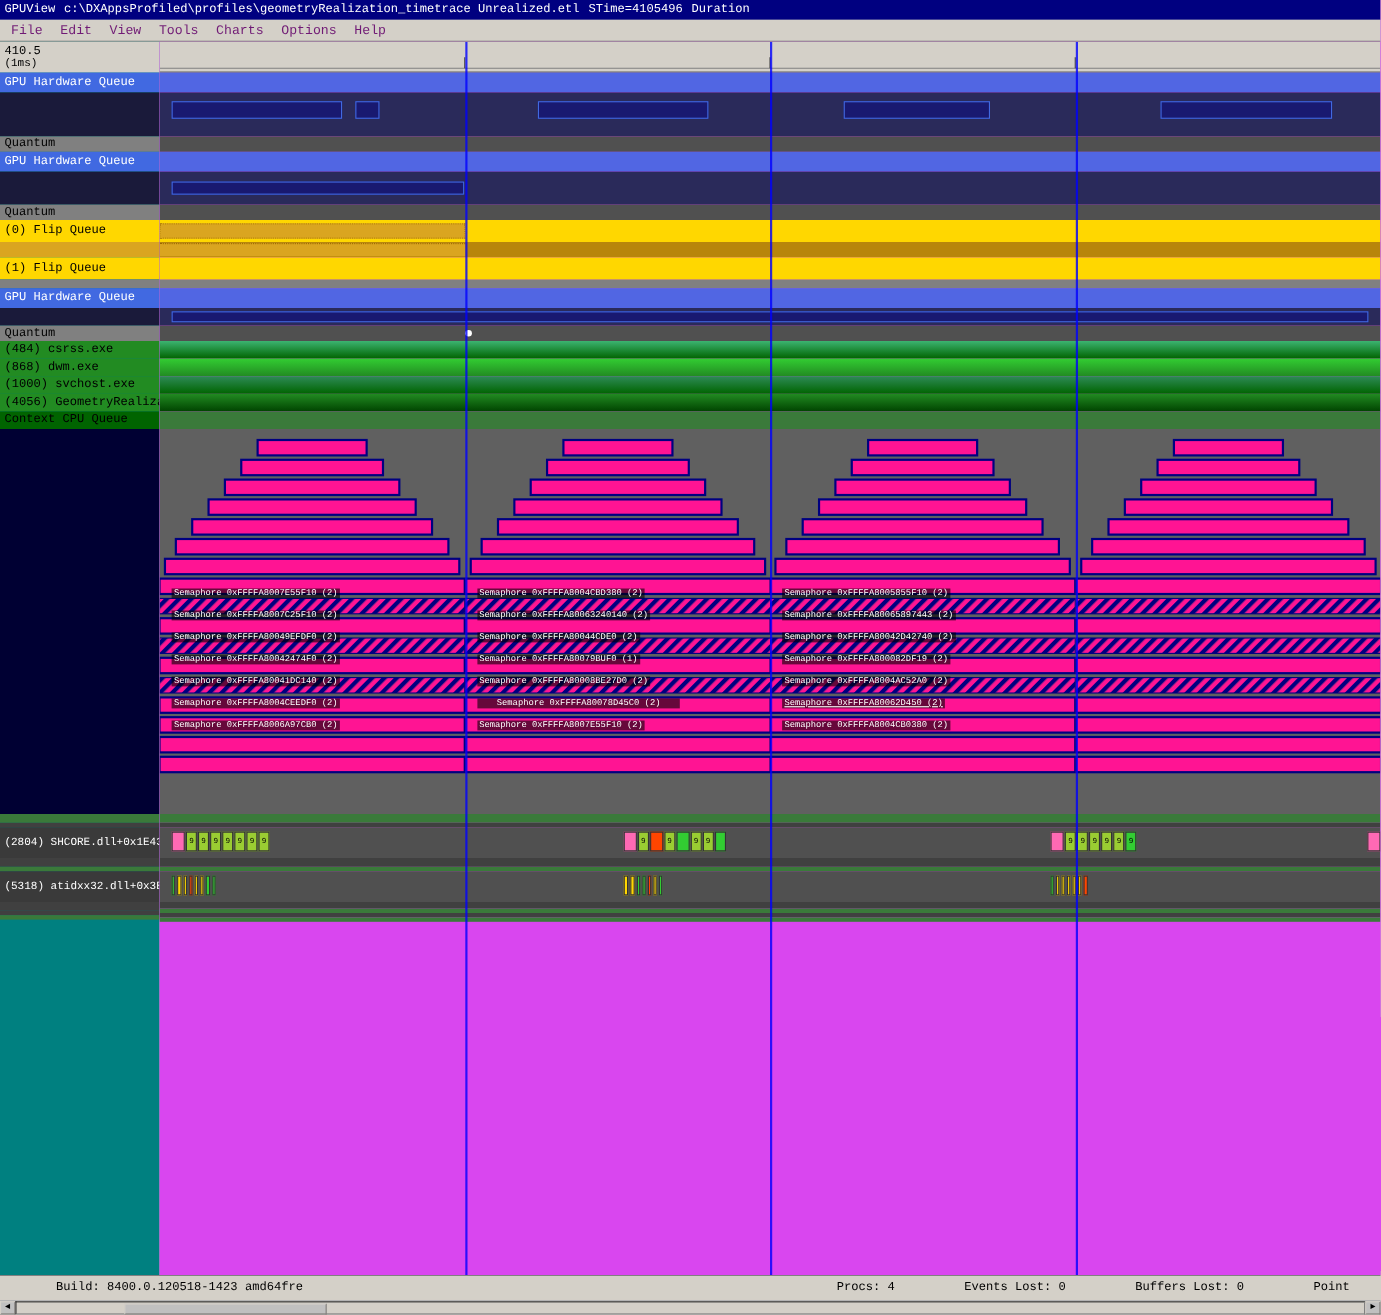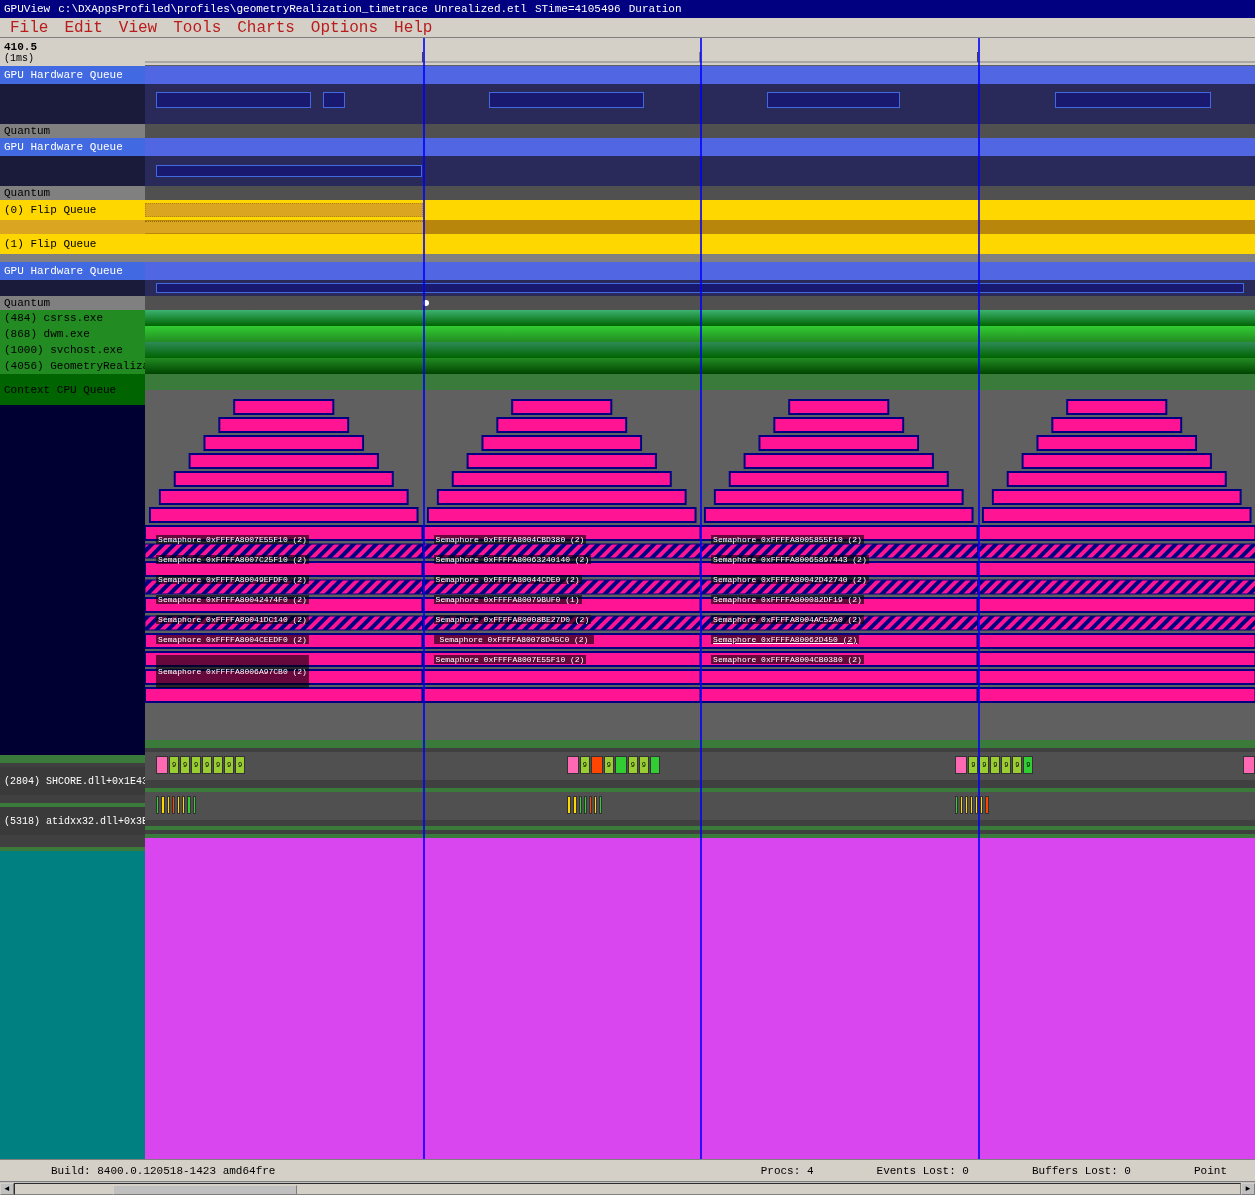--- a/index.html
+++ b/index.html
@@ -28,22 +28,22 @@
       background: #d4d0c8;
       border-bottom: 1px solid #808080;
       height: 20px;
       display: flex;
       align-items: center;
       padding: 0 2px;
     }
     .menu-item {
       padding: 2px 8px;
       cursor: pointer;
-      font-size: 16px;
-      color: #b91c1c;
+      font-size: 12px;
+      color: #701a75;
     }
 
     
     #main {
       display: flex;
       height: calc(1195px - 18px - 20px - 22px);
       position: relative;
     }
 
     
@@ -114,21 +114,21 @@
       color: black;
     }
 
     .process-label {
       height: 16px;
       background: #228B22;
       color: black;
     }
 
     .context-label {
-      height: 31px;
+      height: 16px;
       background: #006400;
       color: black;
     }
 
     
     .chart-row {
       position: relative;
       overflow: hidden;
     }
 
@@ -227,21 +227,21 @@
   <span class="menu-item">Charts</span>
   <span class="menu-item">Options</span>
   <span class="menu-item">Help</span>
 </div>
 
 <div id="main" style="display:flex; flex-direction:row; height:1133px; position:relative;">
 
   <div id="labels" style="width:145px; flex-shrink:0; display:flex; flex-direction:column; background:#008080;">
 
     <div class="label-row" style="height:28px; background:#d4d0c8; flex-direction:column; align-items:flex-start; justify-content:center;">
-      <span style="font-weight:bold; font-size:11px;">410.5</span>
+      <span style="font-weight:normal; font-size:11px;">410.5</span>
       <span style="font-size:10px;">(1ms)</span>
     </div>
 
     <div class="label-row gpu-hw-label">
       <span>GPU Hardware Queue</span>
     </div>
 
     <div style="height:40px; background:#1a1a3a;"></div>
 
     <div class="label-row quantum-label">
@@ -414,21 +414,21 @@
           </pattern>
         </defs>
       </svg>
 
       <div style="position:absolute; left:1%; top:145px; font-size:8px; color:white; background:rgba(0,0,0,0.6); padding:0 2px; white-space:nowrap;">Semaphore 0xFFFFA8007E55F10 (2)</div>
       <div style="position:absolute; left:1%; top:165px; font-size:8px; color:white; background:rgba(0,0,0,0.6); padding:0 2px; white-space:nowrap;">Semaphore 0xFFFFA8007C25F10 (2)</div>
       <div style="position:absolute; left:1%; top:185px; font-size:8px; color:white; background:rgba(0,0,0,0.6); padding:0 2px; white-space:nowrap;">Semaphore 0xFFFFA80049EFDF0 (2)</div>
       <div style="position:absolute; left:1%; top:205px; font-size:8px; color:white; background:rgba(0,0,0,0.6); padding:0 2px; white-space:nowrap;">Semaphore 0xFFFFA80042474F0 (2)</div>
       <div style="position:absolute; left:1%; top:225px; font-size:8px; color:white; background:rgba(0,0,0,0.6); padding:0 2px; white-space:nowrap;">Semaphore 0xFFFFA80041DC140 (2)</div>
       <div style="position:absolute; left:1%; top:245px; font-size:8px; color:white; background:rgba(0,0,0,0.6); padding:0 2px; white-space:nowrap;">Semaphore 0xFFFFA8004CEEDF0 (2)</div>
-      <div style="position:absolute; left:1%; top:265px; font-size:8px; color:white; background:rgba(0,0,0,0.6); padding:12px 2px; white-space:nowrap;">Semaphore 0xFFFFA8006A97CB0 (2)</div>
+      <div style="position:absolute; left:1%; top:265px; font-size:8px; color:white; background:rgba(0,0,0,0.6); padding:0 2px; white-space:nowrap;">Semaphore 0xFFFFA8006A97CB0 (2)</div>
 
       <svg style="position:absolute; left:25%; top:0; width:25%; height:100%;" viewBox="0 0 280 350" preserveAspectRatio="none">
         <rect x="90" y="10" width="100" height="14" fill="#FF1493" stroke="#000080" stroke-width="2"></rect>
         <rect x="75" y="28" width="130" height="14" fill="#FF1493" stroke="#000080" stroke-width="2"></rect>
         <rect x="60" y="46" width="160" height="14" fill="#FF1493" stroke="#000080" stroke-width="2"></rect>
         <rect x="45" y="64" width="190" height="14" fill="#FF1493" stroke="#000080" stroke-width="2"></rect>
         <rect x="30" y="82" width="220" height="14" fill="#FF1493" stroke="#000080" stroke-width="2"></rect>
         <rect x="15" y="100" width="250" height="14" fill="#FF1493" stroke="#000080" stroke-width="2"></rect>
         <rect x="5" y="118" width="270" height="14" fill="#FF1493" stroke="#000080" stroke-width="2"></rect>
         <rect x="0" y="136" width="280" height="14" fill="#FF1493" stroke="#000080" stroke-width="2"></rect>
@@ -447,21 +447,21 @@
             <rect x="4" width="4" height="8" fill="#FF1493"></rect>
           </pattern>
         </defs>
       </svg>
 
       <div style="position:absolute; left:26%; top:145px; font-size:8px; color:white; background:rgba(0,0,0,0.6); padding:0 2px; white-space:nowrap;">Semaphore 0xFFFFA8004CBD380 (2)</div>
       <div style="position:absolute; left:26%; top:165px; font-size:8px; color:white; background:rgba(0,0,0,0.6); padding:0 2px; white-space:nowrap;">Semaphore 0xFFFFA80063240140 (2)</div>
       <div style="position:absolute; left:26%; top:185px; font-size:8px; color:white; background:rgba(0,0,0,0.6); padding:0 2px; white-space:nowrap;">Semaphore 0xFFFFA80044CDE0 (2)</div>
       <div style="position:absolute; left:26%; top:205px; font-size:8px; color:white; background:rgba(0,0,0,0.6); padding:0 2px; white-space:nowrap;">Semaphore 0xFFFFA80079BUF0 (1)</div>
       <div style="position:absolute; left:26%; top:225px; font-size:8px; color:white; background:rgba(0,0,0,0.6); padding:0 2px; white-space:nowrap;">Semaphore 0xFFFFA80008BE27D0 (2)</div>
-      <div style="position:absolute; left:26%; top:245px; font-size:8px; color:white; background:rgba(0,0,0,0.6); padding:0 6px; white-space:nowrap;">Semaphore 0xFFFFA80078D45C0 (2)</div>
+      <div style="position:absolute; left:26%; top:245px; font-size:8px; color:white; background:rgba(0,0,0,0.6); padding:0 18px; white-space:nowrap;">Semaphore 0xFFFFA80078D45C0 (2)</div>
       <div style="position:absolute; left:26%; top:265px; font-size:8px; color:white; background:rgba(0,0,0,0.6); padding:0 2px; white-space:nowrap;">Semaphore 0xFFFFA8007E55F10 (2)</div>
 
       <svg style="position:absolute; left:50%; top:0; width:25%; height:100%;" viewBox="0 0 280 350" preserveAspectRatio="none">
         <rect x="90" y="10" width="100" height="14" fill="#FF1493" stroke="#000080" stroke-width="2"></rect>
         <rect x="75" y="28" width="130" height="14" fill="#FF1493" stroke="#000080" stroke-width="2"></rect>
         <rect x="60" y="46" width="160" height="14" fill="#FF1493" stroke="#000080" stroke-width="2"></rect>
         <rect x="45" y="64" width="190" height="14" fill="#FF1493" stroke="#000080" stroke-width="2"></rect>
         <rect x="30" y="82" width="220" height="14" fill="#FF1493" stroke="#000080" stroke-width="2"></rect>
         <rect x="15" y="100" width="250" height="14" fill="#FF1493" stroke="#000080" stroke-width="2"></rect>
         <rect x="5" y="118" width="270" height="14" fill="#FF1493" stroke="#000080" stroke-width="2"></rect>

